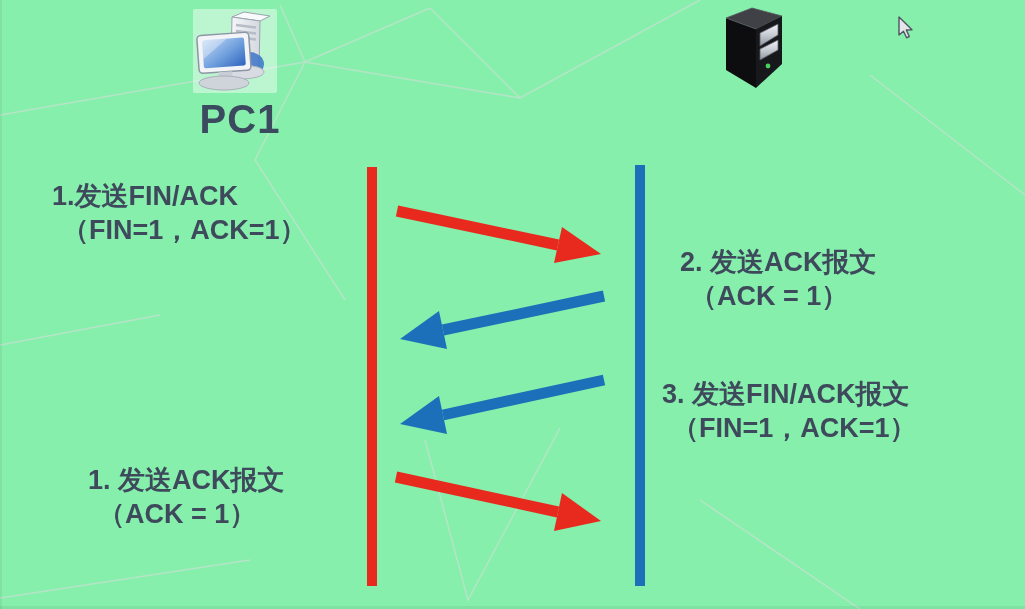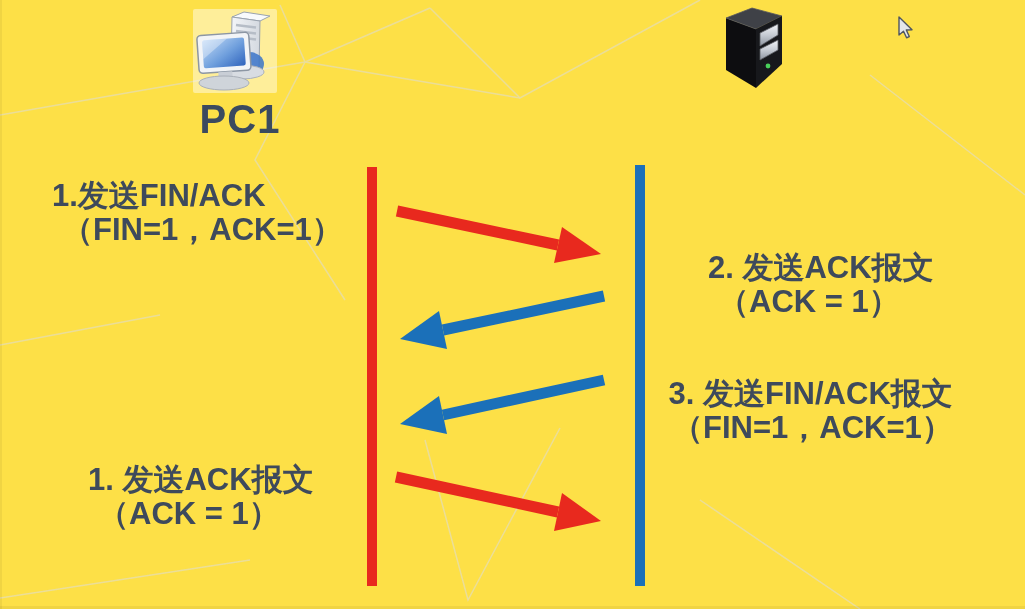--- a/index.html
+++ b/index.html
@@ -1,18 +1,18 @@
 <!DOCTYPE html>
 <html><head>
 <meta charset="utf-8">
 <style>
   html,body { margin:0; padding:0; background:#cfcfcf; }
   .canvas {
     position:relative; width:1025px; height:609px;
-    background:#fde047; overflow:hidden;
+    background:#86efac; overflow:hidden;
     font-family:"Liberation Sans","DejaVu Sans",sans-serif;
   }
   .bg-pattern { position:absolute; left:0; top:0; width:100%; height:100%; }
   .bottom-edge { position:absolute; left:0; bottom:0; width:100%; height:3px; background:rgba(0,0,0,0.05); }
   .left-edge { position:absolute; left:0; top:0; width:2px; height:100%; background:rgba(0,0,0,0.05); }
 
   .node { position:absolute; text-align:center; }
   .node-icon { display:block; }
   .node-label {
     position:absolute; font-size:40px; font-weight:bold; color:#3b4a5f;
@@ -20,21 +20,21 @@
   }
 
   .lifeline { position:absolute; width:10px; }
   .lifeline-red  { left:367px; top:167px; height:419px; background:#e8291e; }
   .lifeline-blue { left:635px; top:165px; height:421px; background:#1b70b9; }
 
   .arrow-layer { position:absolute; left:0; top:0; width:1025px; height:609px; }
 
   .step-label {
     position:absolute; color:#3e4a5c; font-weight:bold;
-    font-size:31px; line-height:34px; white-space:nowrap;
+    font-size:27px; line-height:34px; white-space:nowrap;
   }
   .step-label .line { display:block; }
   .step-label .line2 { padding-left:10px; }
 
   .cursor { position:absolute; left:897px; top:16px; }
 </style>
 </head>
 <body>
 
 <div class="canvas">
@@ -126,26 +126,26 @@
       <line x1="396" y1="477" x2="558" y2="512" stroke="#e8291e" stroke-width="11"></line>
       <polygon points="601,521 554,531 562,493" fill="#e8291e"></polygon>
     </g>
   </svg>
 
   <div class="step-label" style="left:52px; top:179px;">
     <span class="line line1">1.发送FIN/ACK</span>
     <span class="line line2">（FIN=1，ACK=1）</span>
   </div>
 
-  <div class="step-label" style="left:680px; top:251px;margin-left:28px;">
+  <div class="step-label" style="left:680px; top:245px;">
     <span class="line line1">2. 发送ACK报文</span>
     <span class="line line2">（ACK = 1）</span>
   </div>
 
-  <div class="step-label" style="left:662px; top:377px;text-align:right;">
+  <div class="step-label" style="left:662px; top:377px;">
     <span class="line line1">3. 发送FIN/ACK报文</span>
     <span class="line line2">（FIN=1，ACK=1）</span>
   </div>
 
   <div class="step-label" style="left:88px; top:463px;">
     <span class="line line1">1. 发送ACK报文</span>
     <span class="line line2">（ACK = 1）</span>
   </div>
 
   <svg class="cursor" width="18" height="24" viewBox="0 0 18 24" xmlns="http://www.w3.org/2000/svg">

